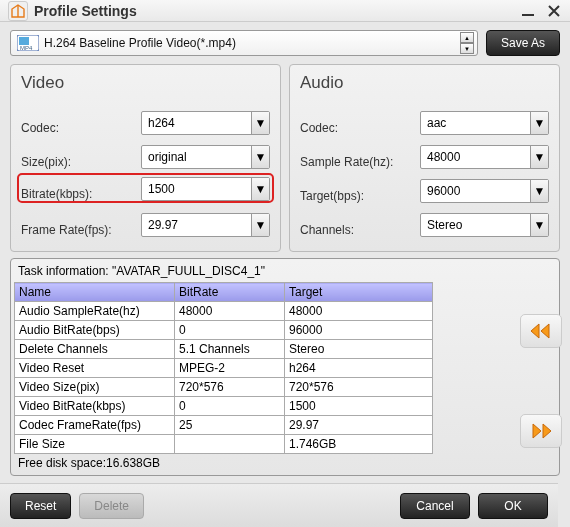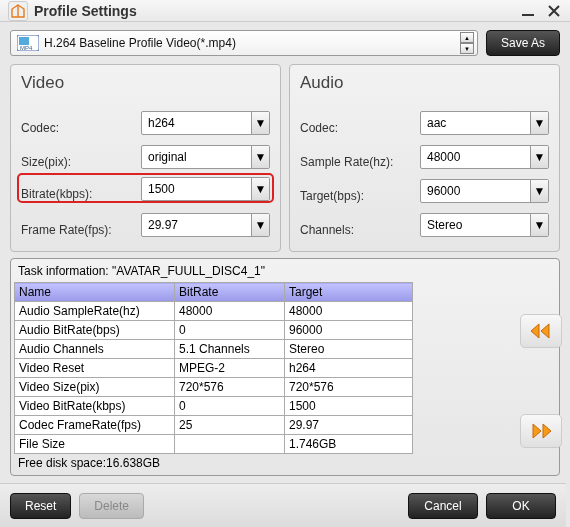--- a/index.html
+++ b/index.html
@@ -28,25 +28,25 @@
 .combo .arr{position:absolute;right:0;top:0;bottom:0;width:18px;border-left:1px solid #999;background:linear-gradient(#f8f8f8,#ddd);display:flex;align-items:center;justify-content:center}
 .tablewrap{border:1px solid #999;border-radius:4px;padding:3px;background:linear-gradient(#f2f2f2,#e6e6e6);margin-bottom:6px;position:relative}
 .taskinfo{font-size:12px;padding:2px 4px}
 table{border-collapse:collapse;font-size:12px;margin-top:2px}
 th,td{border:1px solid #aaa;padding:2px 4px;text-align:left;background:#fff;height:18px}
 th{background:linear-gradient(#c2c2ff,#9a9aea);font-weight:normal}
 .navbtn{position:absolute;right:-3px;width:42px;height:34px;background:linear-gradient(#f8f8f8,#e0e0e0);border:1px solid #ccc;border-radius:5px;display:flex;align-items:center;justify-content:center;cursor:pointer}
 .navbtn.up{top:55px}
 .navbtn.dn{top:155px}
 .navbtn svg{width:28px;height:20px}
-.footer{display:flex;align-items:center;padding:6px 10px;gap:8px;border-top:1px solid #ccc;background:linear-gradient(#ededed,#dcdcdc);position:absolute;bottom:0;left:0;right:4px;height:44px}
+.footer{display:flex;align-items:center;padding:6px 10px;gap:8px;border-top:1px solid #ccc;background:linear-gradient(#ededed,#dcdcdc);position:absolute;bottom:0;left:0;right:12px;height:44px}
 .spacer{flex:1}
 .col-name{width:160px}
 .col-src{width:110px}
-.col-tgt{width:128px}
+.col-tgt{width:148px}
 .freespace{font-size:12px;padding:2px 4px}
 </style>
 </head>
 <body>
 
 <div class="titlebar">
   <div class="logo">
     <svg viewBox="0 0 14 14">
         <path d="M7 1 L1 5 L1 13 L13 13 L13 5 Z" fill="none" stroke="#e67b1a" stroke-width="1.4"></path>
         <path d="M7 1 L7 13" stroke="#e67b1a" stroke-width="1.4"></path>
@@ -162,21 +162,21 @@
             <td class="col-name">Audio SampleRate(hz)</td>
             <td class="col-src">48000</td>
             <td class="col-tgt">48000</td>
           </tr>
           <tr>
             <td class="col-name">Audio BitRate(bps)</td>
             <td class="col-src">0</td>
             <td class="col-tgt">96000</td>
           </tr>
           <tr>
-            <td class="col-name">Audio Channels</td>
+            <td class="col-name">Delete Channels</td>
             <td class="col-src">5.1 Channels</td>
             <td class="col-tgt">Stereo</td>
           </tr>
           <tr>
             <td class="col-name">Video Reset</td>
             <td class="col-src">MPEG-2</td>
             <td class="col-tgt">h264</td>
           </tr>
           <tr>
             <td class="col-name">Video Size(pix)</td>

